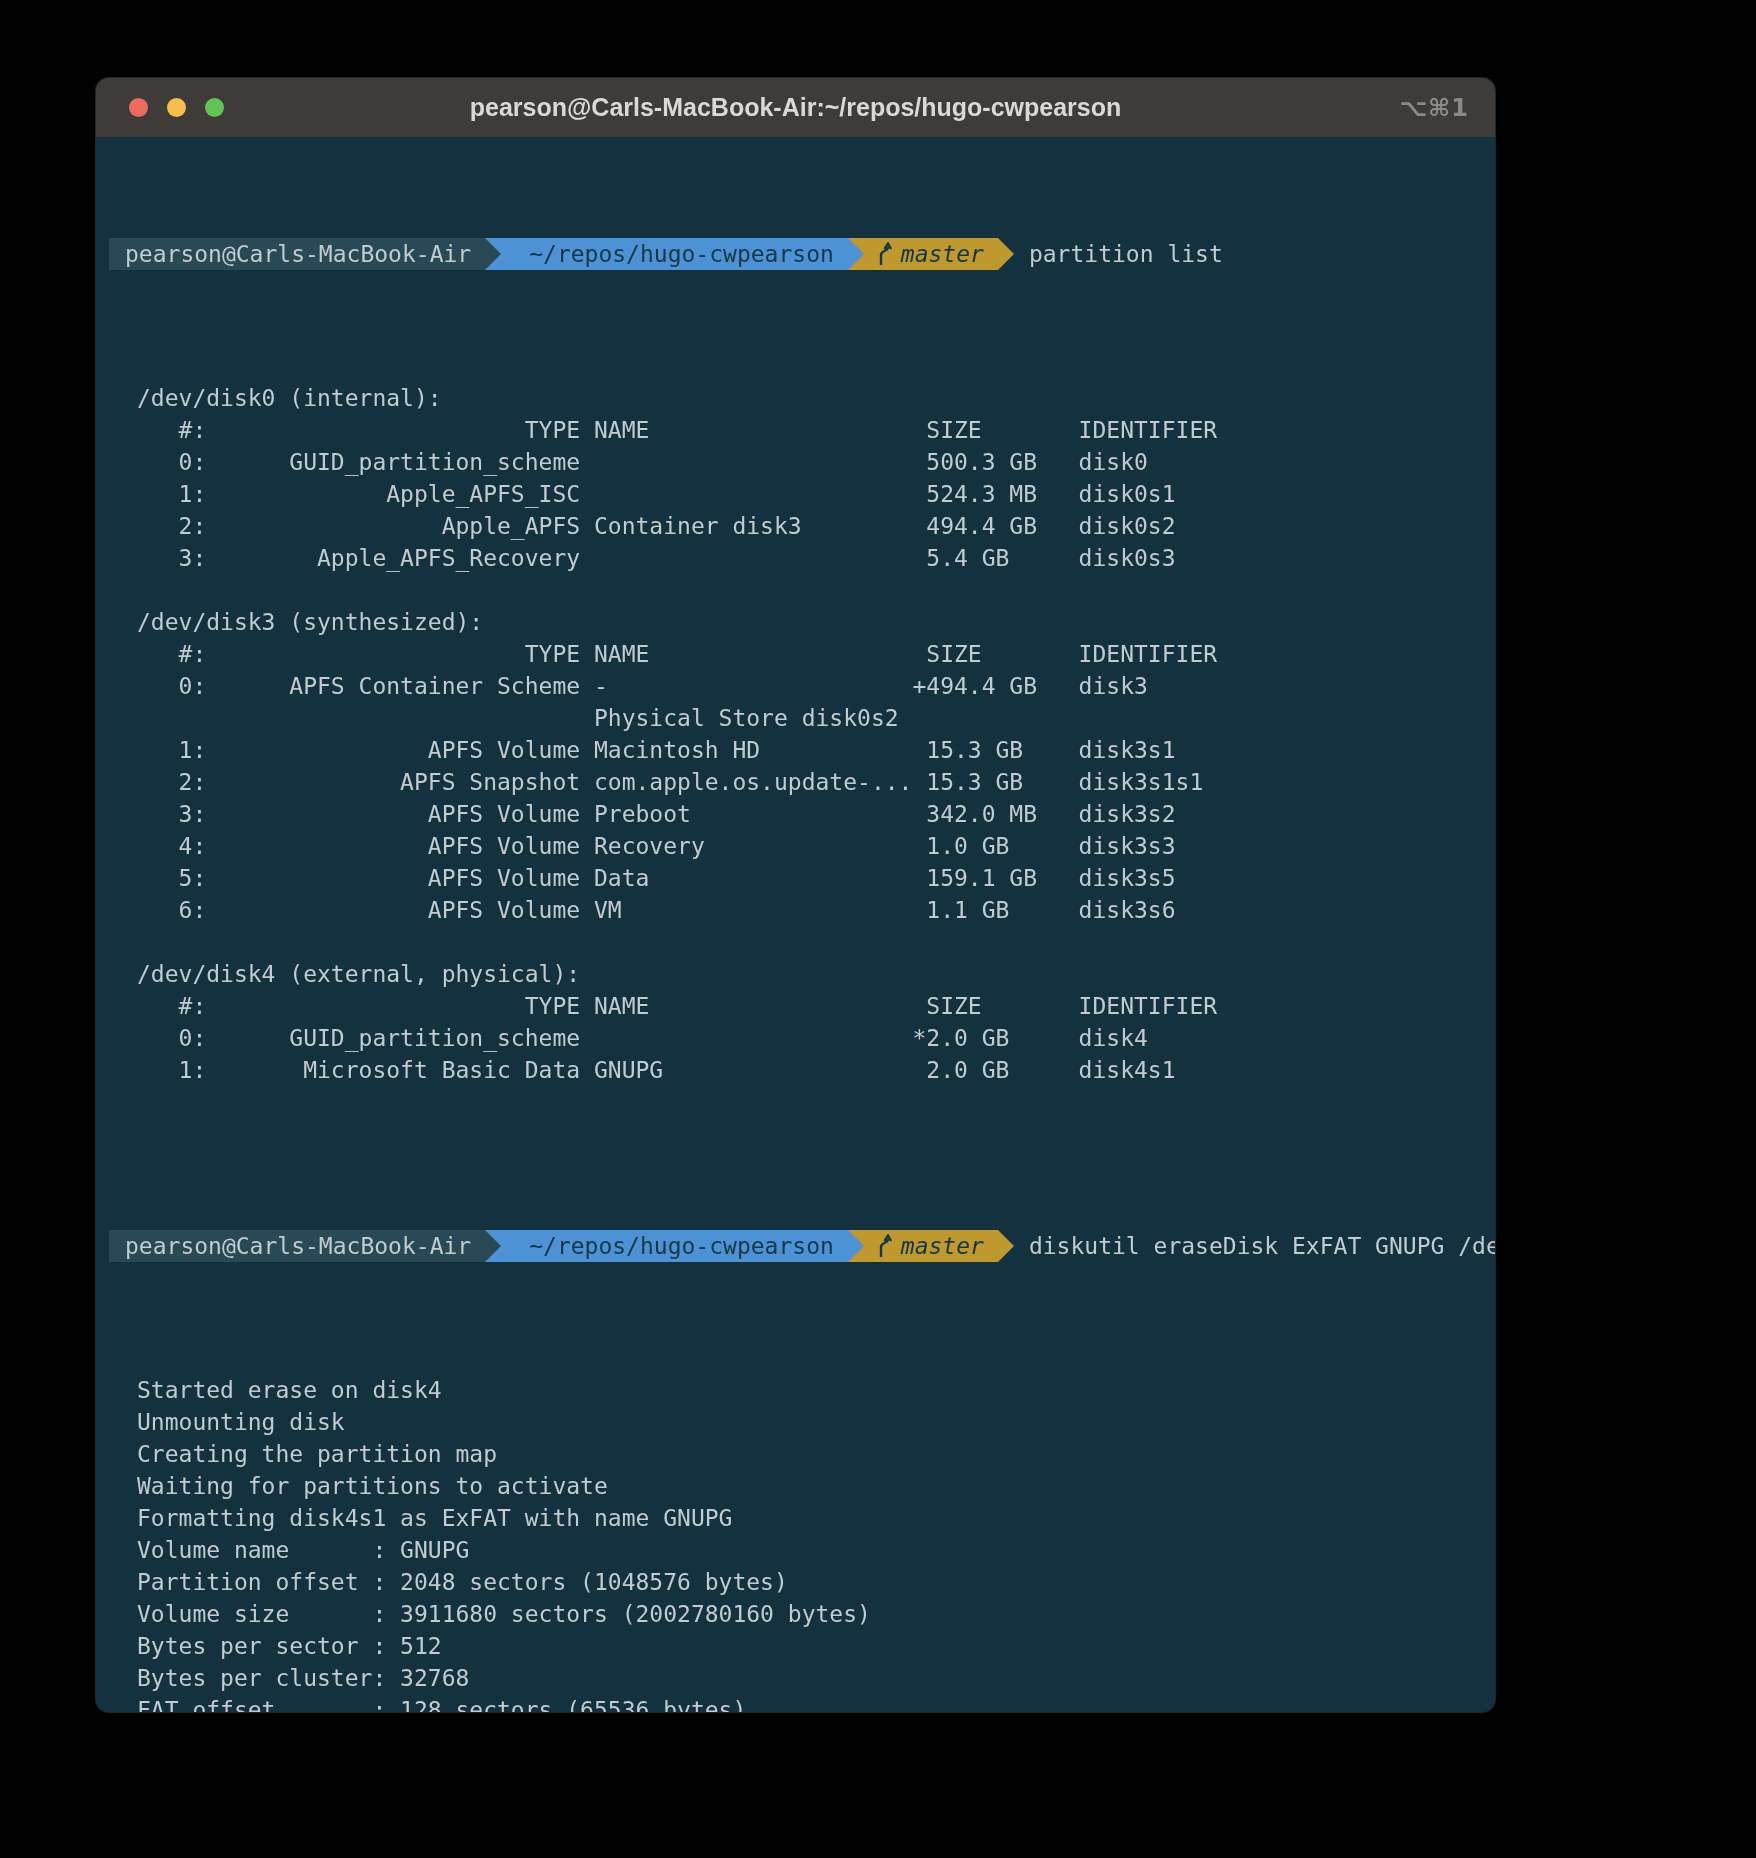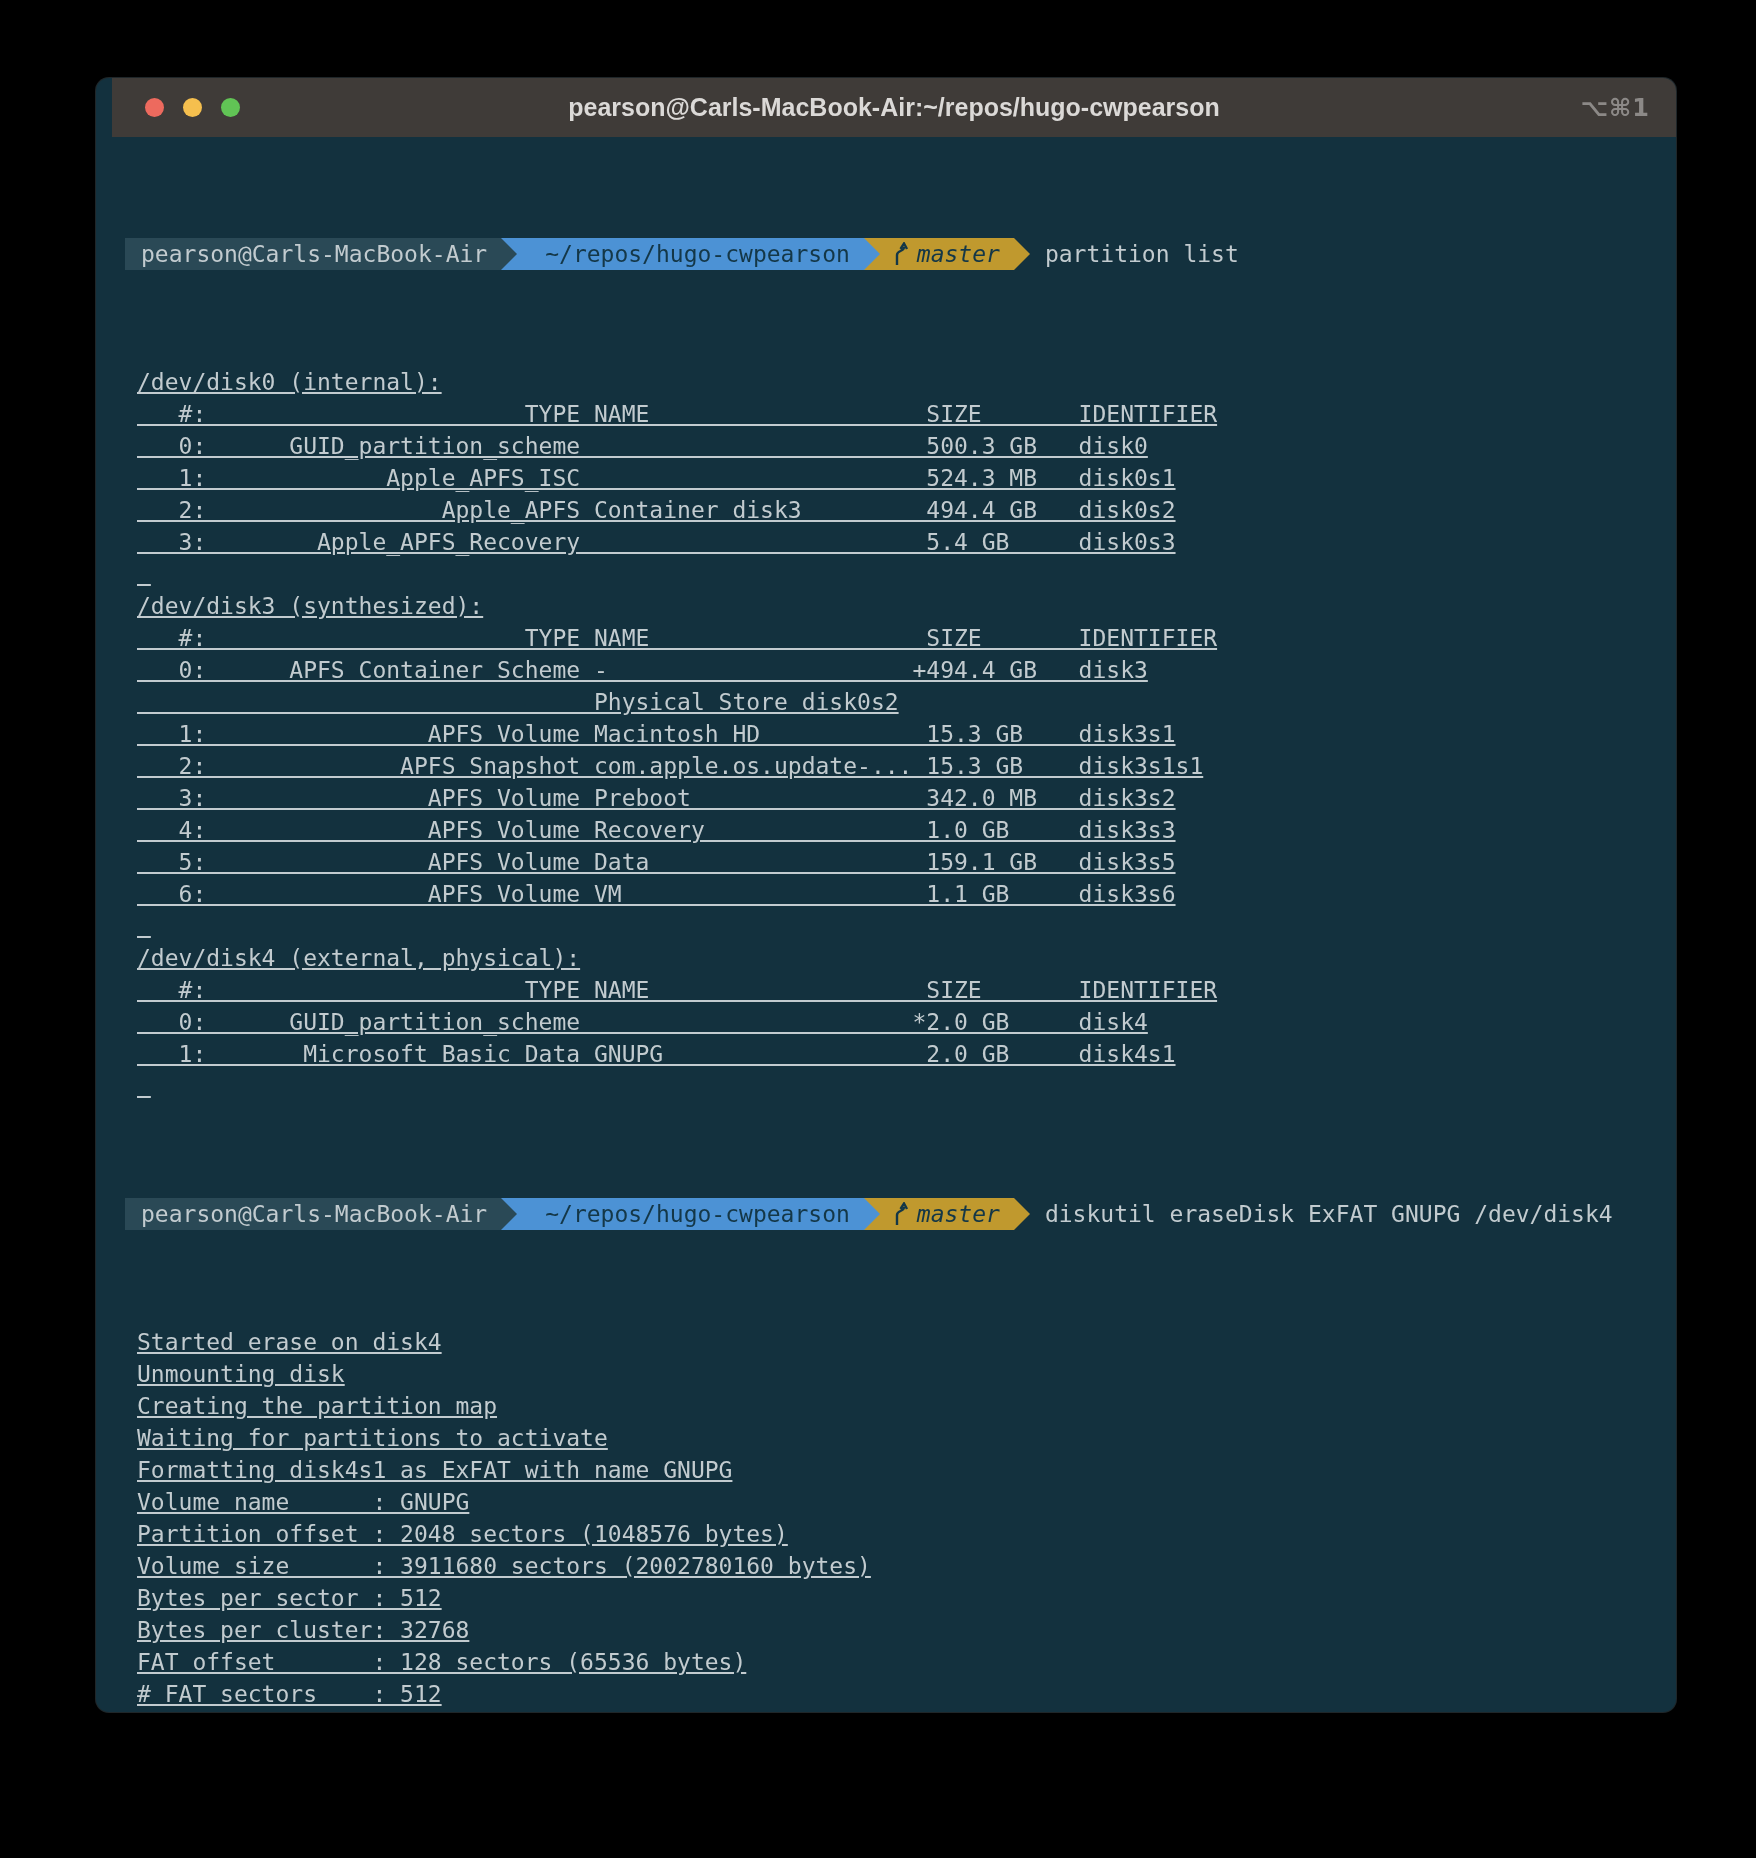--- a/index.html
+++ b/index.html
@@ -1,24 +1,23 @@
 <!DOCTYPE html>
 <html><head>
 <meta charset="utf-8">
 <style>
   html,body{margin:0;padding:0;}
   body{
     width:1756px;height:1858px;background:#000;position:relative;
     font-family:"DejaVu Sans Mono", monospace;
   }
   .window{
-    position:absolute;left:96px;top:78px;width:1564px;height:1634px;
+    position:absolute;left:96px;top:78px;width:1399px;height:1634px;
     border-radius:13px;overflow:hidden;background:#13313e;
     box-shadow:0 0 0 1px rgba(90,110,118,0.35);
-    padding-left:16px;
   }
   .titlebar{
     height:59px;background:#3f3b38;position:relative;
     display:flex;align-items:center;
   }
   .traffic{position:absolute;left:33px;top:0;height:100%;display:flex;align-items:center;gap:19px;}
   .light{width:19px;height:19px;border-radius:50%;display:inline-block;}
   .light.red{background:#ed6a5e;}
   .light.yellow{background:#f5bf4e;}
   .light.green{background:#61c455;}
@@ -29,21 +28,21 @@
   .shortcut{
     position:absolute;right:26px;
     font-family:"DejaVu Sans", "Liberation Sans", sans-serif;
     font-weight:700;font-size:24px;color:#8c8987;letter-spacing:1px;
   }
   .terminal{
     height:1575px;padding:5px 0 0 25px;box-sizing:border-box;
     font-size:23px;line-height:32px;color:#c2cbcf;
     white-space:pre;overflow:hidden;
   }
-  .terminal pre{margin:0;font:inherit;white-space:pre;text-decoration:underline;}
+  .terminal pre{margin:16px;font:inherit;white-space:pre;}
   .prompt-line{display:flex;align-items:stretch;height:32px;margin-left:-12px;text-align:right;}
   .seg{display:flex;align-items:center;}
   .seg-host{background:#2a4956;color:#c2cbcf;padding:0 14px 0 16px;}
   .seg-cwd{background:#4c92d5;color:#143747;padding-right:14px;gap:16px;}
   .seg-git{background:#c0992e;color:#143747;padding-right:14px;font-weight:500;font-style:italic;}
   .arr{width:0;height:0;align-self:center;
     border-top:16px solid transparent;border-bottom:16px solid transparent;
     border-left:16px solid transparent;}
   .arr-host{border-left-color:#2a4956;margin-right:12px;}
   .arr-cwd{border-left-color:#4c92d5;margin-right:10px;}

